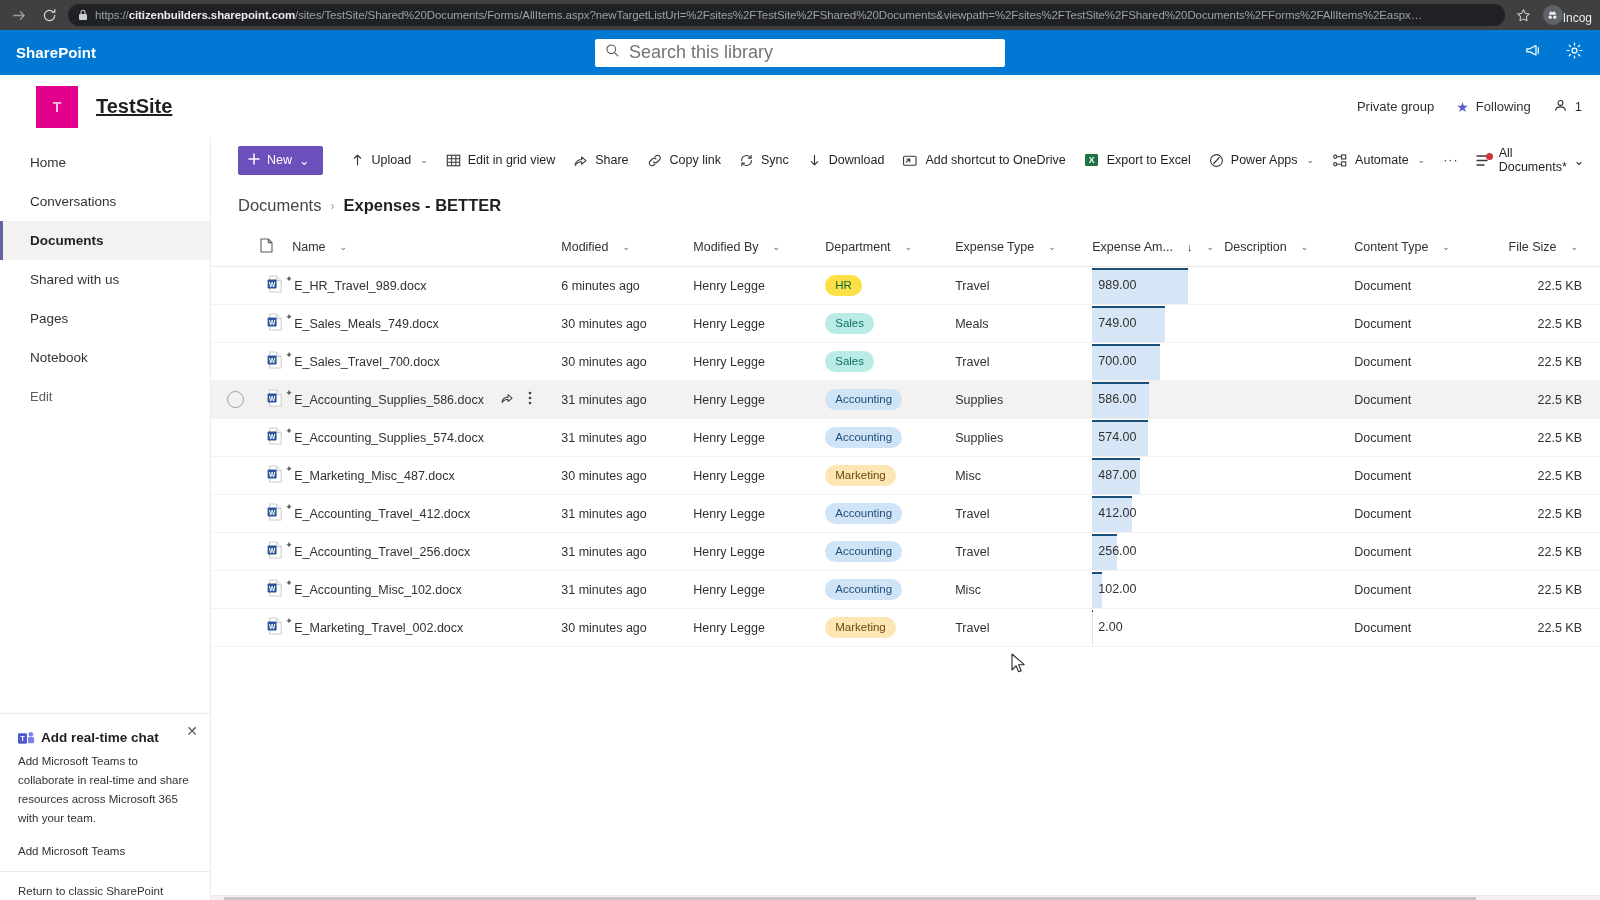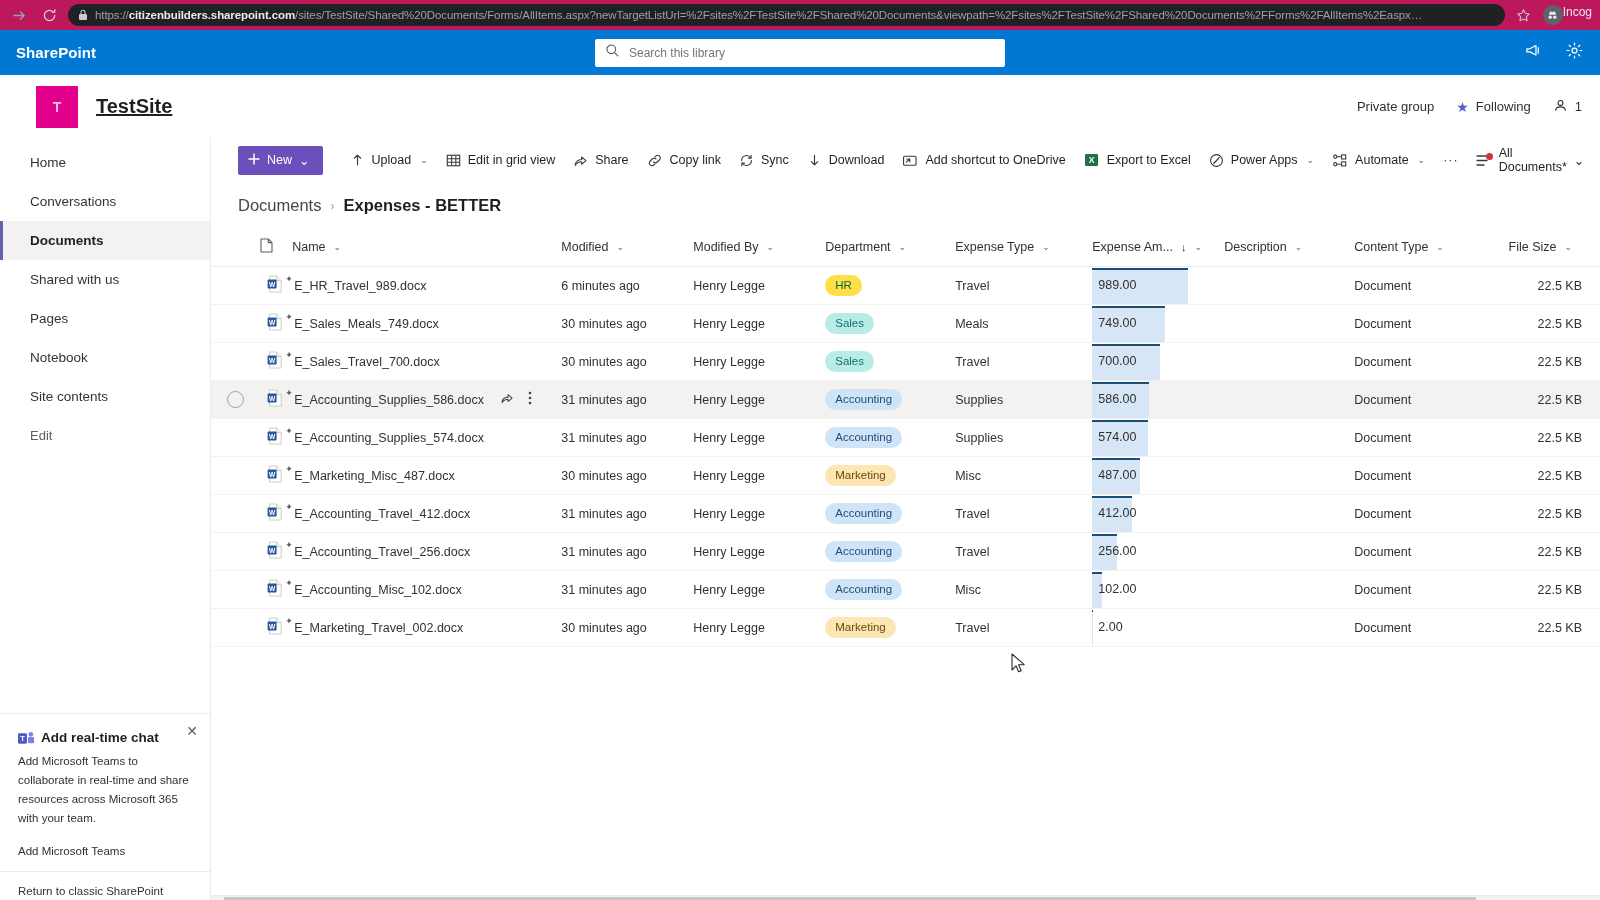--- a/index.html
+++ b/index.html
@@ -5,58 +5,58 @@
   * { box-sizing: border-box; margin: 0; padding: 0; }
   html, body {
     width: 1600px; height: 900px;
     font-family: "Liberation Sans", sans-serif;
     background: #ffffff;
     overflow: hidden;
   }
 
   
   .browser-chrome {
-    height: 30px; background: #be185d; display: flex; align-items: center;
+    height: 30px; background: #404040; display: flex; align-items: center;
     padding: 0 8px; gap: 8px; position: relative;
   }
   .nav-ico { width: 22px; height: 22px; display: flex; align-items: center; justify-content: center;
              color: #cfd2d6; flex: 0 0 auto; }
   .nav-ico svg { display: block; }
   .omnibox {
     flex: 1 1 auto; height: 22px; background: #202124; border-radius: 11px;
     display: flex; align-items: center; padding: 0 10px; gap: 7px; overflow: hidden;
     min-width: 0;
   }
   .omnibox .lock { flex: 0 0 auto; color: #c9ccd1; display:flex; }
   .url-text {
     font-size: 11.5px; color: #9aa0a6; white-space: nowrap; overflow: hidden;
     text-overflow: clip; letter-spacing: -0.1px;
   }
   .url-text b { color: #e8eaed; font-weight: 600; }
   .star-ico { color: #c9ccd1; flex: 0 0 auto; }
-  .incognito-group { display:flex; align-items:flex-start; flex:0 0 auto; color:#e8eaed; }
+  .incognito-group { display:flex; align-items:flex-end; flex:0 0 auto; color:#e8eaed; }
   .incognito-badge {
     width: 20px; height: 20px; border-radius: 50%; background: #5f6368;
     display: flex; align-items: center; justify-content: center;
   }
   .incognito-label { font-size: 12px; color: #e8eaed; white-space: nowrap; }
 
   
   .suite-bar {
     height: 45px; background: #0078d4; display: flex; align-items: center;
     padding: 0 16px; position: relative;
   }
   .suite-brand { color: #fff; font-size: 15px; font-weight: 700; letter-spacing: .1px; }
   .suite-search {
     position: absolute; left: 50%; transform: translateX(-50%);
     width: 410px; height: 28px; background: #fff; border-radius: 2px;
     display: flex; align-items: center; padding: 0 10px; gap: 9px;
   }
   .suite-search input {
-    border: 0; outline: 0; font-size: 12px; color: #323130; width: 100%;
+    border: 0; outline: 0; font-size: 18px; color: #323130; width: 100%;
     font-family: "Liberation Sans", sans-serif; background: transparent;
   }
   .suite-right { margin-left: auto; display: flex; align-items: center; gap: 22px; color: #fff; }
 
   
   .site-header {
     height: 63px; background: #fff; display: flex; align-items: center;
     padding: 0 18px 0 36px; gap: 18px;
   }
   .site-logo {
@@ -136,21 +136,21 @@
   .bc-current { font-size: 16.5px; font-weight: 600; color: #201f1e; }
 
   
   .table-wrap { flex: 1 1 auto; overflow: hidden; position: relative; }
   table.doclist { width: 100%; border-collapse: collapse; table-layout: fixed; }
   table.doclist th {
     text-align: left; font-size: 12.5px; font-weight: 400; color: #323130;
     padding: 10px 0 10px 0; border-bottom: 1px solid #edebe9; white-space: nowrap;
     vertical-align: middle; height: 32px;
   }
-  th .hdr { display: inline-flex; align-items: center; gap: 8px; cursor: pointer; }
+  th .hdr { display: inline-flex; align-items: center; gap: 14px; cursor: pointer; }
   th .chev { font-size: 9px; color: #605e5c; }
   th .sortarrow { font-size: 11px; color: #323130; }
 
   table.doclist td {
     font-size: 12.5px; color: #323130; border-bottom: 1px solid #f3f2f1;
     height: 38px; vertical-align: middle; padding: 0;
   }
   tr.row { cursor: pointer; }
   tr.row.selected-hover td { background: #f3f2f1; }
 
@@ -302,23 +302,20 @@
           <span>Documents</span>
         </div>
         <div class="nav-item">
           <span>Shared with us</span>
         </div>
         <div class="nav-item">
           <span>Pages</span>
         </div>
         <div class="nav-item">
           <span>Notebook</span>
-        </div>
-        <div class="nav-item">
-          <span>Site contents</span>
         </div>
       </div>
     <div class="nav-edit">Edit</div>
 
     <div class="teams-card">
       <div class="teams-card-close">✕</div>
       <div class="teams-title">
         <span class="teams-icon-box">
           <svg width="17" height="15" viewBox="0 0 18 15">
               <rect x="0" y="2" width="9.5" height="11" rx="1.4" fill="#5059c9"></rect>

